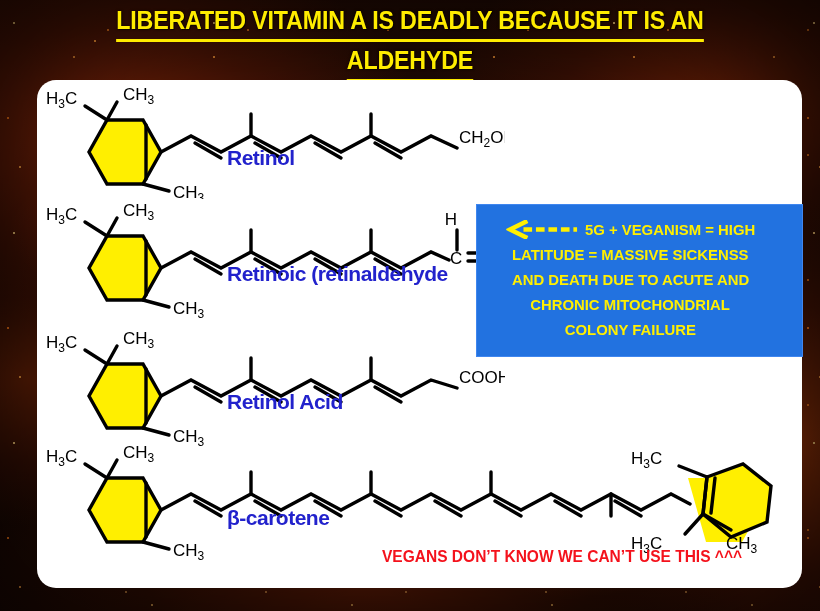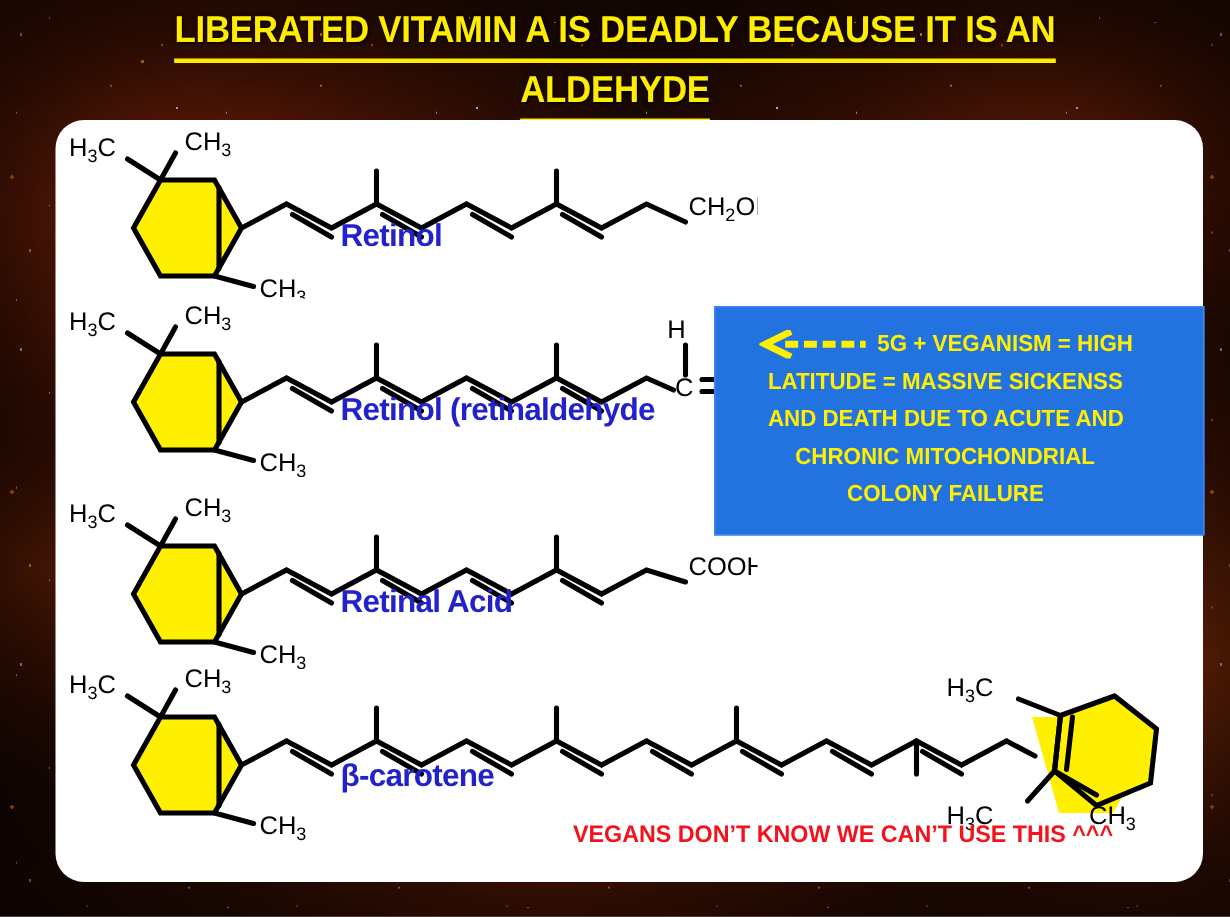--- a/index.html
+++ b/index.html
@@ -186,21 +186,21 @@
         </g>
         <g font-family="'Liberation Sans',sans-serif" font-size="17" fill="#000">
           <text x="1" y="20">H<tspan font-size="12" dy="4">3</tspan><tspan dy="-4">C</tspan></text>
           <text x="78" y="16">CH<tspan font-size="12" dy="4">3</tspan></text>
           <text x="128" y="114">CH<tspan font-size="12" dy="4">3</tspan></text>
           <text x="406" y="25" text-anchor="middle">H</text>
           <text x="405" y="64">C</text>
           <text x="444" y="64">O</text>
         </g>
       </svg>
-      <div class="name" style="left:182px;top:62px;font-size:21px;">Retinol (retinaldehyde</div>
+      <div class="name" style="left:182px;top:62px;font-size:21px;">Retinoic (retinaldehyde</div>
     </div>
 
     <div class="mol" style="left:8px;top:248px;">
       <svg width="460" height="118" viewBox="0 0 460 118">
         <g stroke="#000" stroke-width="3.4" fill="none" stroke-linecap="round">
           <polygon points="62,36 98,36 116,68 98,100 62,100 44,68" fill="#ffef00"></polygon>
           <line x1="101" y1="41" x2="101" y2="95"></line>
           <line x1="62" y1="36" x2="40" y2="22"></line>
           <line x1="62" y1="36" x2="72" y2="18"></line>
           <line x1="98" y1="100" x2="124" y2="107"></line>
@@ -212,21 +212,21 @@
           <line x1="206" y1="52" x2="206" y2="30"></line>
           <line x1="326" y1="52" x2="326" y2="30"></line>
         </g>
         <g font-family="'Liberation Sans',sans-serif" font-size="17" fill="#000">
           <text x="1" y="20">H<tspan font-size="12" dy="4">3</tspan><tspan dy="-4">C</tspan></text>
           <text x="78" y="16">CH<tspan font-size="12" dy="4">3</tspan></text>
           <text x="128" y="114">CH<tspan font-size="12" dy="4">3</tspan></text>
           <text x="414" y="55">COOH</text>
         </g>
       </svg>
-      <div class="name" style="left:182px;top:62px;font-size:21px;">Retinal Acid</div>
+      <div class="name" style="left:182px;top:62px;font-size:21px;">Retinol Acid</div>
     </div>
 
     <div class="mol" style="left:8px;top:362px;">
       <svg width="760" height="145" viewBox="0 0 760 145">
         <g stroke="#000" stroke-width="3.4" fill="none" stroke-linecap="round">
 
           <polygon points="62,36 98,36 116,68 98,100 62,100 44,68" fill="#ffef00"></polygon>
           <line x1="101" y1="41" x2="101" y2="95"></line>
           <line x1="62" y1="36" x2="40" y2="22"></line>
           <line x1="62" y1="36" x2="72" y2="18"></line>

